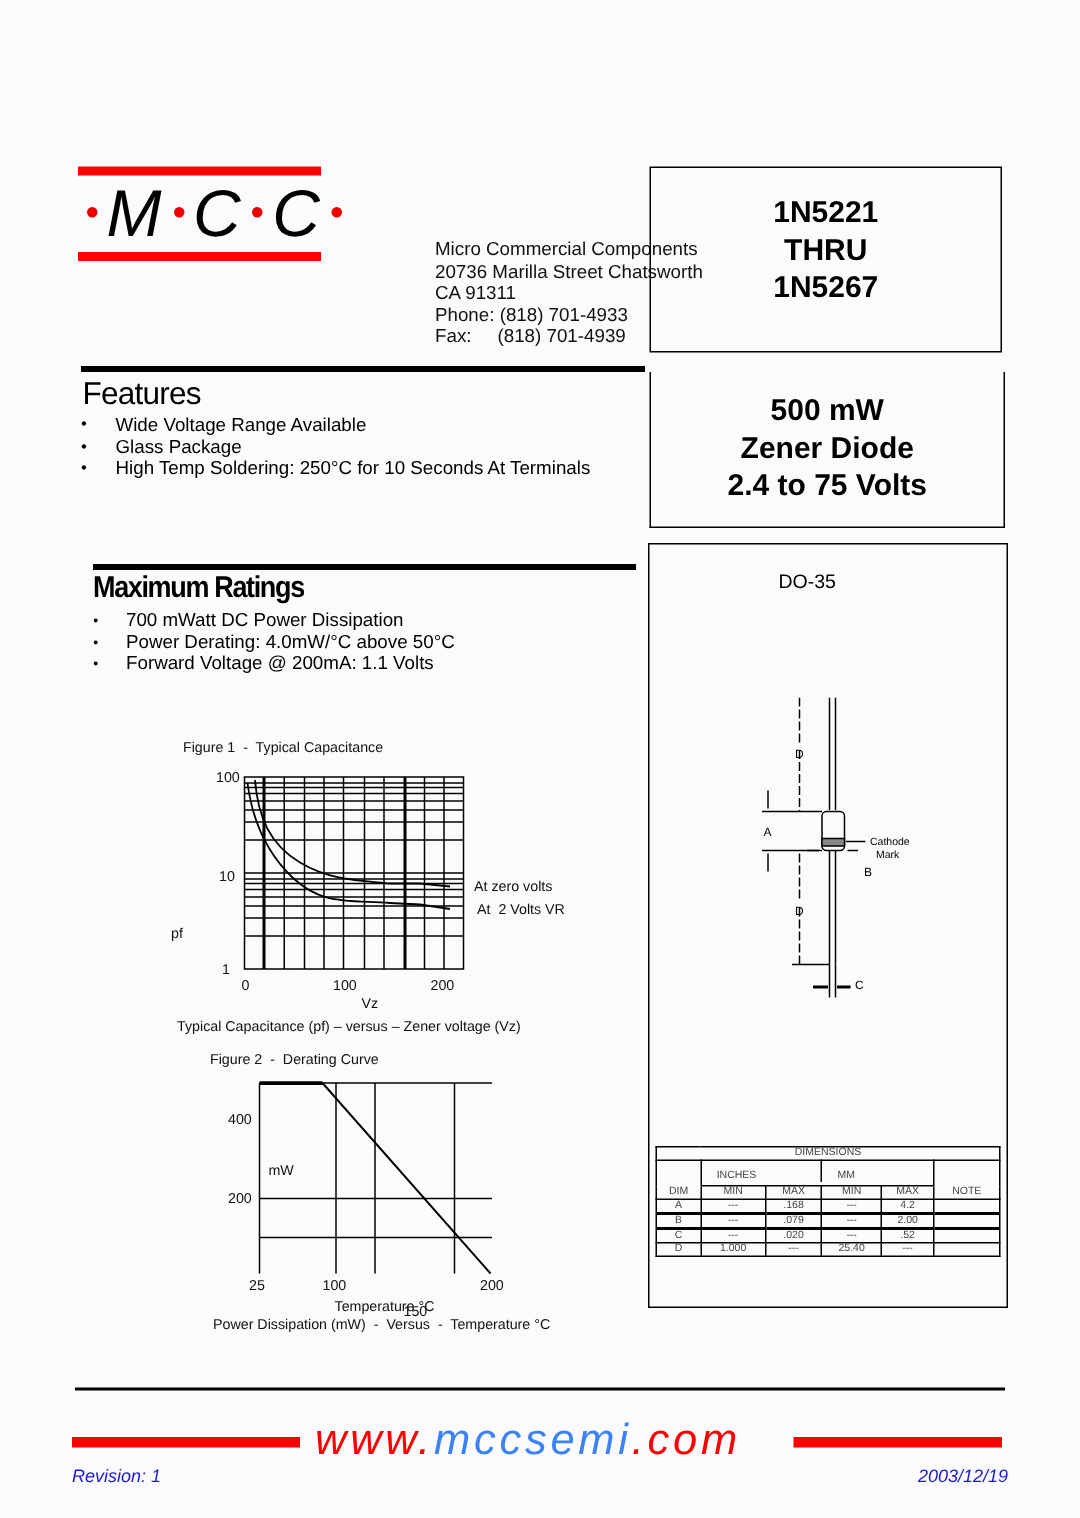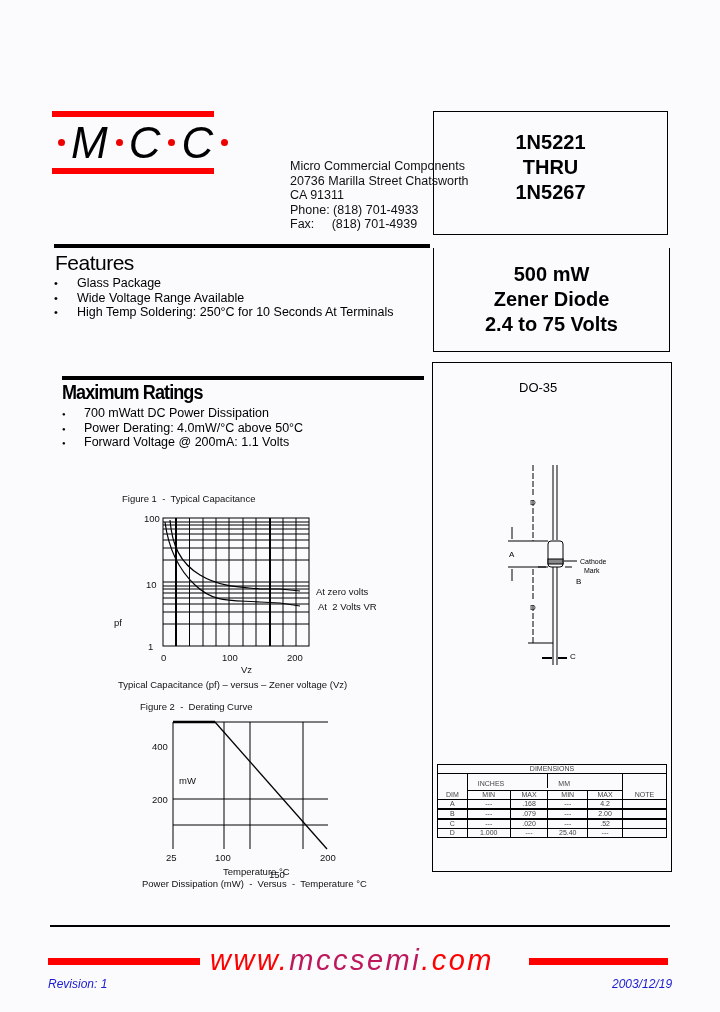--- a/index.html
+++ b/index.html
@@ -53,22 +53,22 @@
 
 <div class="box" style="left:433px; top:248px; width:235px; height:103px; border-top:none;">
   <div class="boxtitle" style="margin-top:14px;">500 mW</div>
   <div class="boxtitle">Zener Diode</div>
   <div class="boxtitle">2.4 to 75 Volts</div>
 </div>
 
 <div class="hrule" style="left:54px; top:244px; width:376px; height:4px;"></div>
 <div class="sect-title" style="left:55px; top:251px;">Features</div>
 <ul class="list" style="left:47px; top:276px;">
+  <li>Wide Voltage Range Available</li>
   <li>Glass Package</li>
-  <li>Wide Voltage Range Available</li>
   <li>High Temp Soldering: 250°C for 10 Seconds At Terminals</li>
 </ul>
 
 <div class="hrule" style="left:62px; top:376px; width:362px; height:4px;"></div>
 <div class="max-title" style="left:62px; top:381px;">Maximum Ratings</div>
 <ul class="list big" style="left:54px; top:406px;">
   <li>700 mWatt DC Power Dissipation</li>
   <li>Power Derating: 4.0mW/°C above 50°C</li>
   <li>Forward Voltage @ 200mA: 1.1 Volts</li>
 </ul>
@@ -245,17 +245,17 @@
     <td>25.40</td>
     <td>---</td>
     <td></td>
   </tr>
 </tbody>
   </table>
 
 <div class="hrule" style="left:50px; top:925px; width:620px; height:1.5px;"></div>
 <div class="redbar" style="left:48px; top:958px; width:152px; height:7px;"></div>
 <div class="footer-url">
-  <span style="color:#f00;">www.</span><span style="color:#be185d;">mccsemi</span><span style="color:#f00;">.com</span>
+  <span style="color:#f00;">www.</span><span style="color:#3b82f6;">mccsemi</span><span style="color:#f00;">.com</span>
 </div>
 <div class="redbar" style="left:529px; top:958px; width:139px; height:7px;"></div>
 <div class="blue" style="left:48px; top:977px;">Revision: 1</div>
 <div class="blue" style="left:612px; top:977px;">2003/12/19</div>
 
 </body></html>

